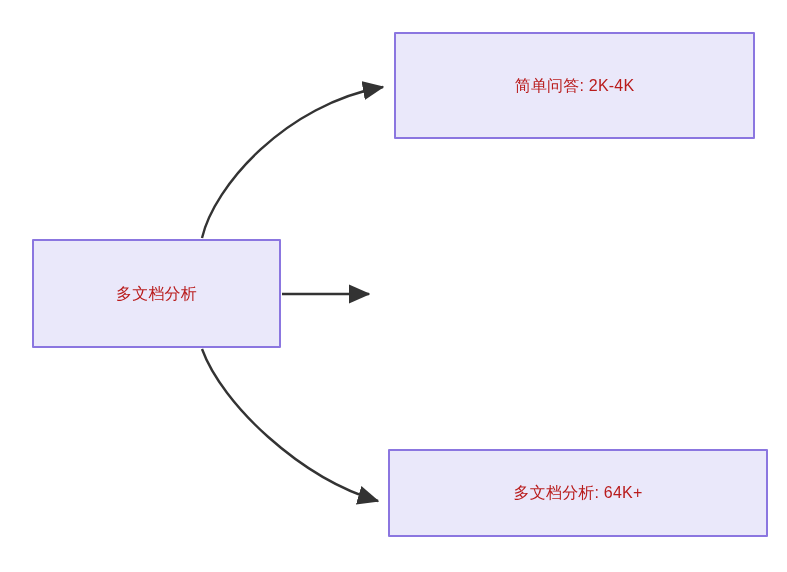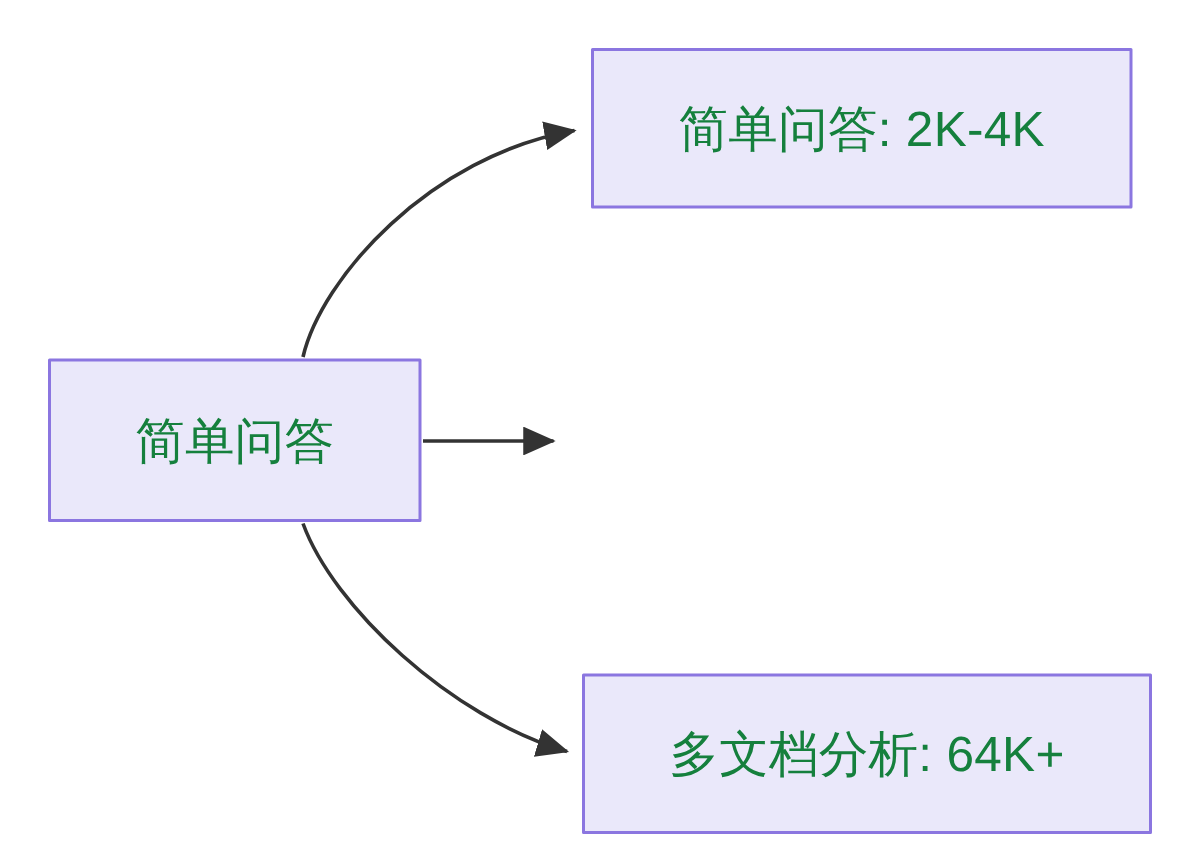--- a/index.html
+++ b/index.html
@@ -24,33 +24,33 @@
   }
   .node {
     position: absolute;
     box-sizing: border-box;
     background: #eae8fa;
     border: 2px solid #8b76e0;
     border-radius: 1px;
     display: flex;
     align-items: center;
     justify-content: center;
-    color: #15803d;
-    font-size: 33px;
+    color: #b91c1c;
+    font-size: 16px;
     line-height: 1.2;
     letter-spacing: 0.2px;
     white-space: nowrap;
   }
   .node-label {
     display: block;
   }
   #node-root  { left: 32px;  top: 239px; width: 249px; height: 109px; }
   #node-a     { left: 394px; top: 32px;  width: 361px; height: 107px; }
   #node-b     { left: 380px; top: 240px; width: 388px; height: 107px; }
-  #node-c     { left: 388px; top: 449px; width: 380px; height: 107px; }
+  #node-c     { left: 388px; top: 449px; width: 380px; height: 88px; }
 </style>
 </head>
 <body>
 
 <div id="canvas">
 
   <svg class="edges" viewBox="0 0 787 572" xmlns="http://www.w3.org/2000/svg">
     <defs>
       <marker id="arrowhead" markerWidth="9" markerHeight="8" refX="8.4" refY="4" orient="auto" markerUnits="strokeWidth">
         <path d="M0,0 L9,4 L0,8 Z" fill="#333333"></path>
@@ -58,21 +58,21 @@
     </defs>
 
     <path d="M202,238 C214,186 286,104 383,87" fill="none" stroke="#333333" stroke-width="2.4" marker-end="url(#arrowhead)"></path>
 
     <path d="M282,294 L369,294" fill="none" stroke="#333333" stroke-width="2.4" marker-end="url(#arrowhead)"></path>
 
     <path d="M202,349 C222,404 300,478 378,501" fill="none" stroke="#333333" stroke-width="2.4" marker-end="url(#arrowhead)"></path>
   </svg>
 
   <div class="node" id="node-root">
-    <span class="node-label">简单问答</span>
+    <span class="node-label">多文档分析</span>
   </div>
 
   <div class="node" id="node-a">
     <span class="node-label">简单问答: 2K-4K</span>
   </div>
 
 
   <div class="node" id="node-c">
     <span class="node-label">多文档分析: 64K+</span>
   </div>

